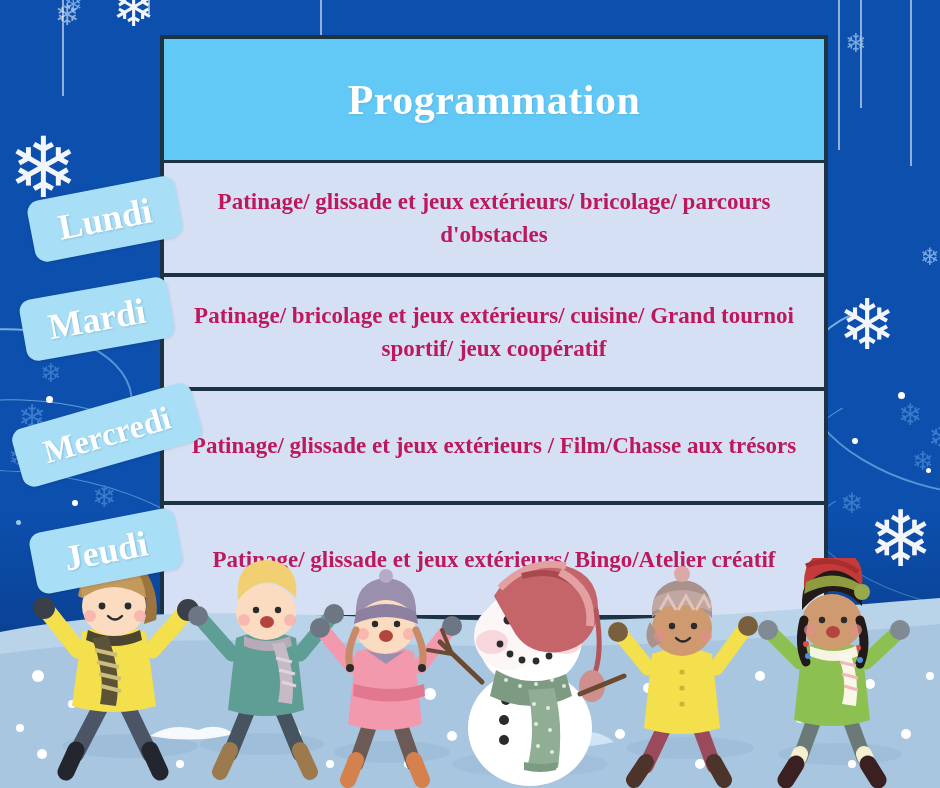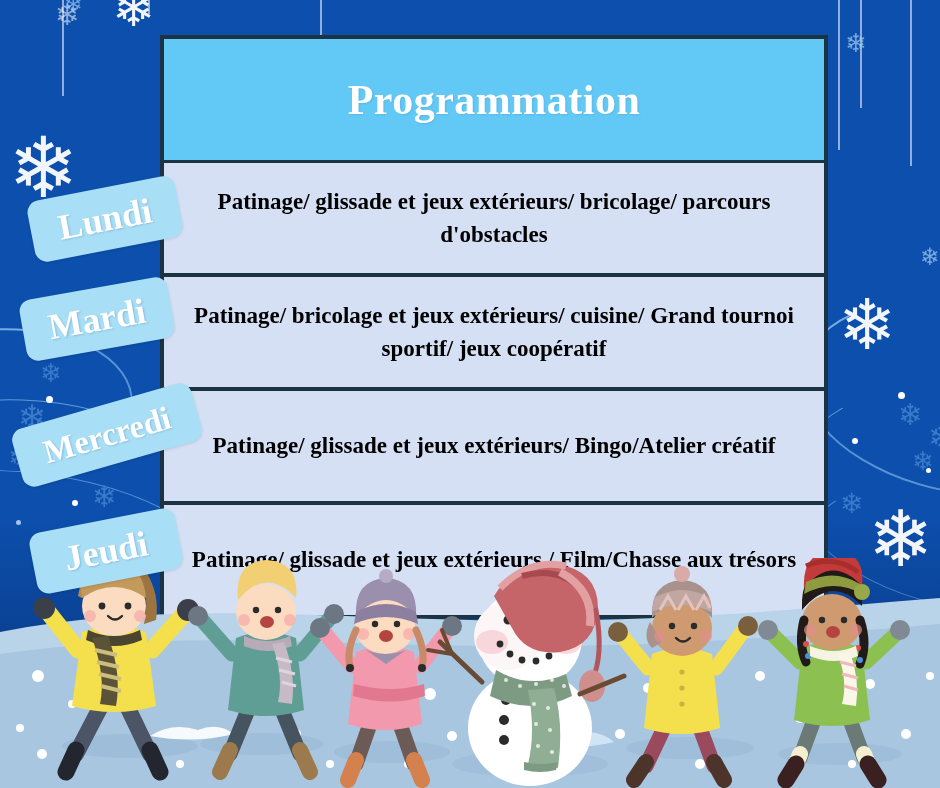--- a/index.html
+++ b/index.html
@@ -96,21 +96,21 @@
     background: #d6e0f5;
     height: 114px;
     display: flex;
     align-items: center;
     justify-content: center;
     border-top: none;
     padding: 0 26px;
     box-sizing: border-box;
   }
   .body-box .cell-text {
-    color: #000000;
+    color: #be185d;
     font-size: 23px;
     font-weight: bold;
     line-height: 1.45;
     text-align: center;
   }
 
   
   .badge {
     position: absolute;
     background: #a9dff6;
@@ -224,25 +224,25 @@
 
     <div class="row-box body-box">
       <div class="cell-text">Patinage/ glissade et jeux extérieurs/ bricolage/ parcours d'obstacles</div>
     </div>
 
     <div class="row-box body-box">
       <div class="cell-text">Patinage/ bricolage et jeux extérieurs/ cuisine/ Grand tournoi sportif/ jeux coopératif</div>
     </div>
 
     <div class="row-box body-box">
+      <div class="cell-text">Patinage/ glissade et jeux extérieurs / Film/Chasse aux trésors</div>
+    </div>
+
+    <div class="row-box body-box">
       <div class="cell-text">Patinage/ glissade et jeux extérieurs/ Bingo/Atelier créatif</div>
-    </div>
-
-    <div class="row-box body-box">
-      <div class="cell-text">Patinage/ glissade et jeux extérieurs / Film/Chasse aux trésors</div>
     </div>
 
   </div>
 
   <div class="badge badge-lundi">
     <span>Lundi</span>
   </div>
   <div class="badge badge-mardi">
     <span>Mardi</span>
   </div>

